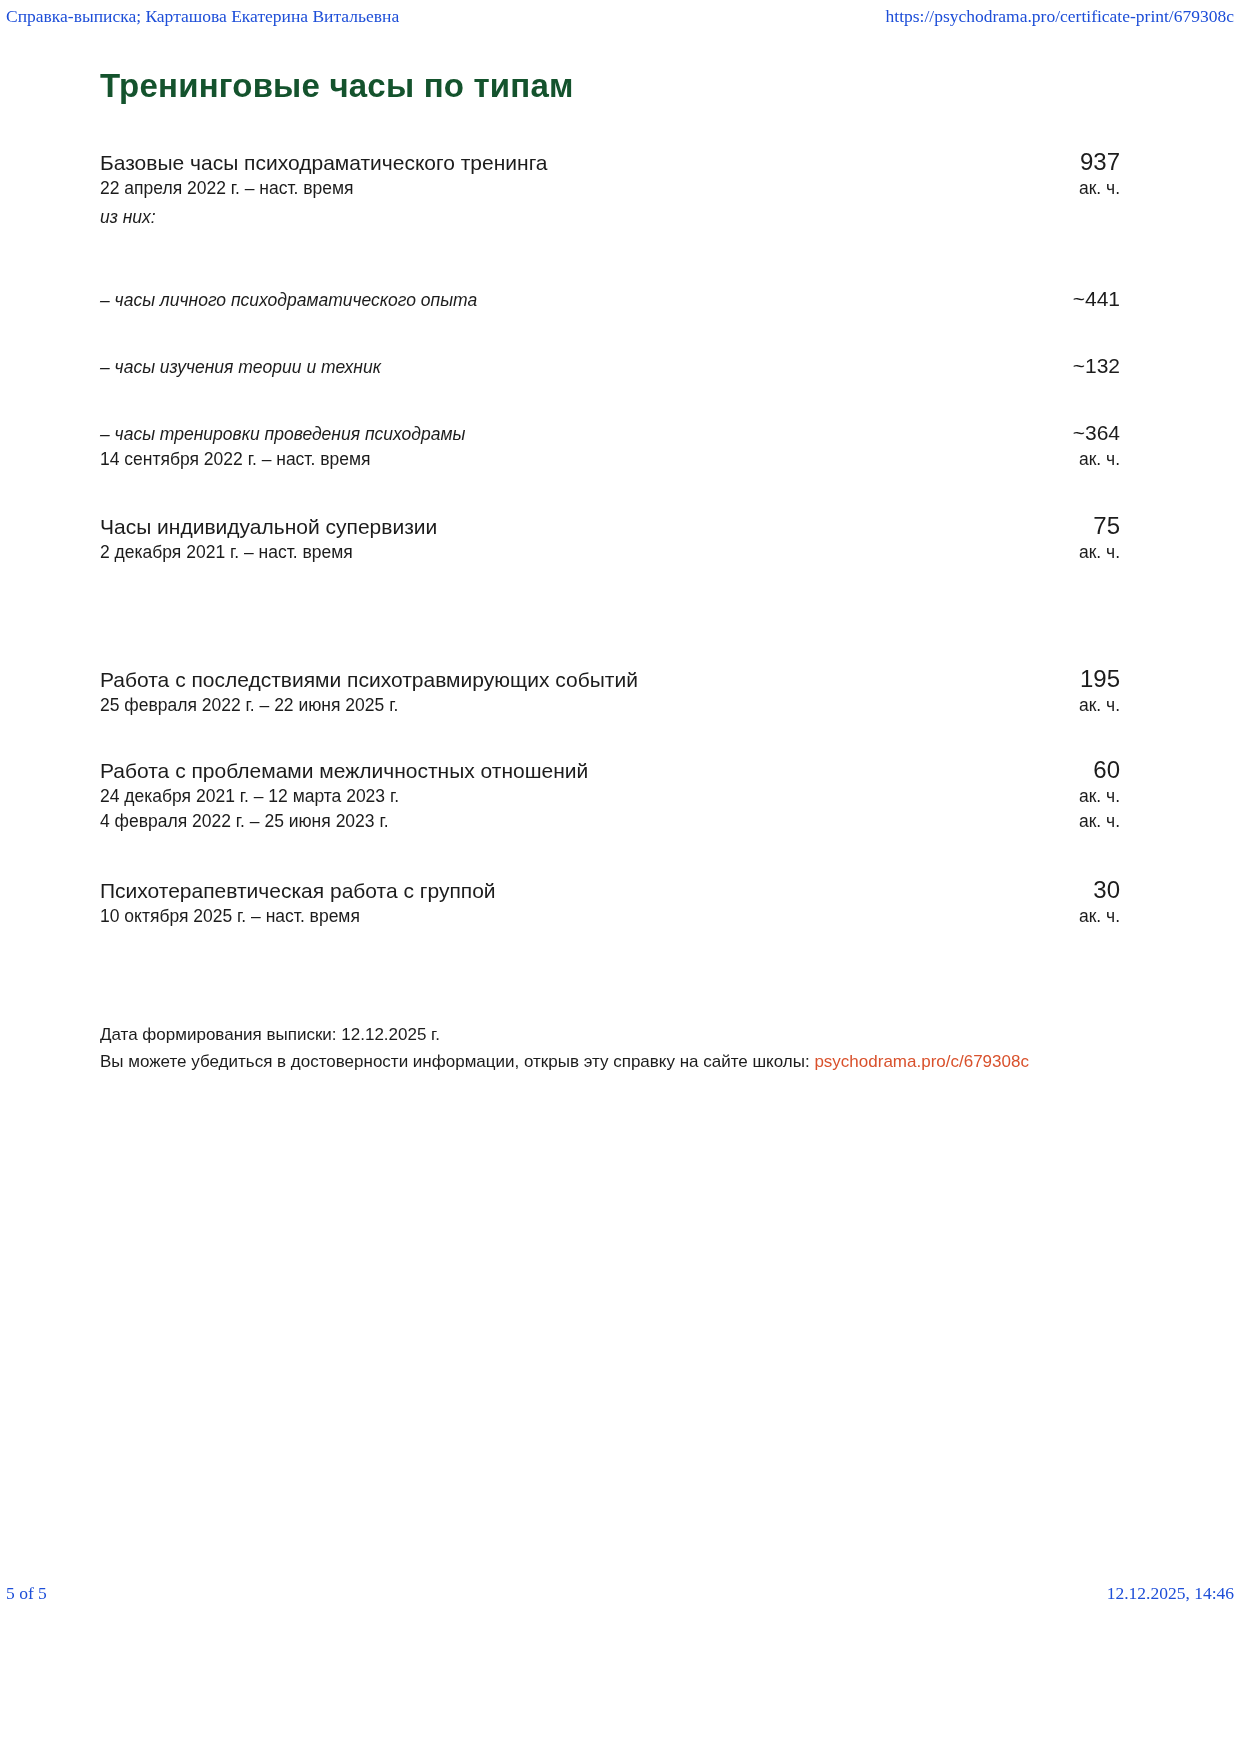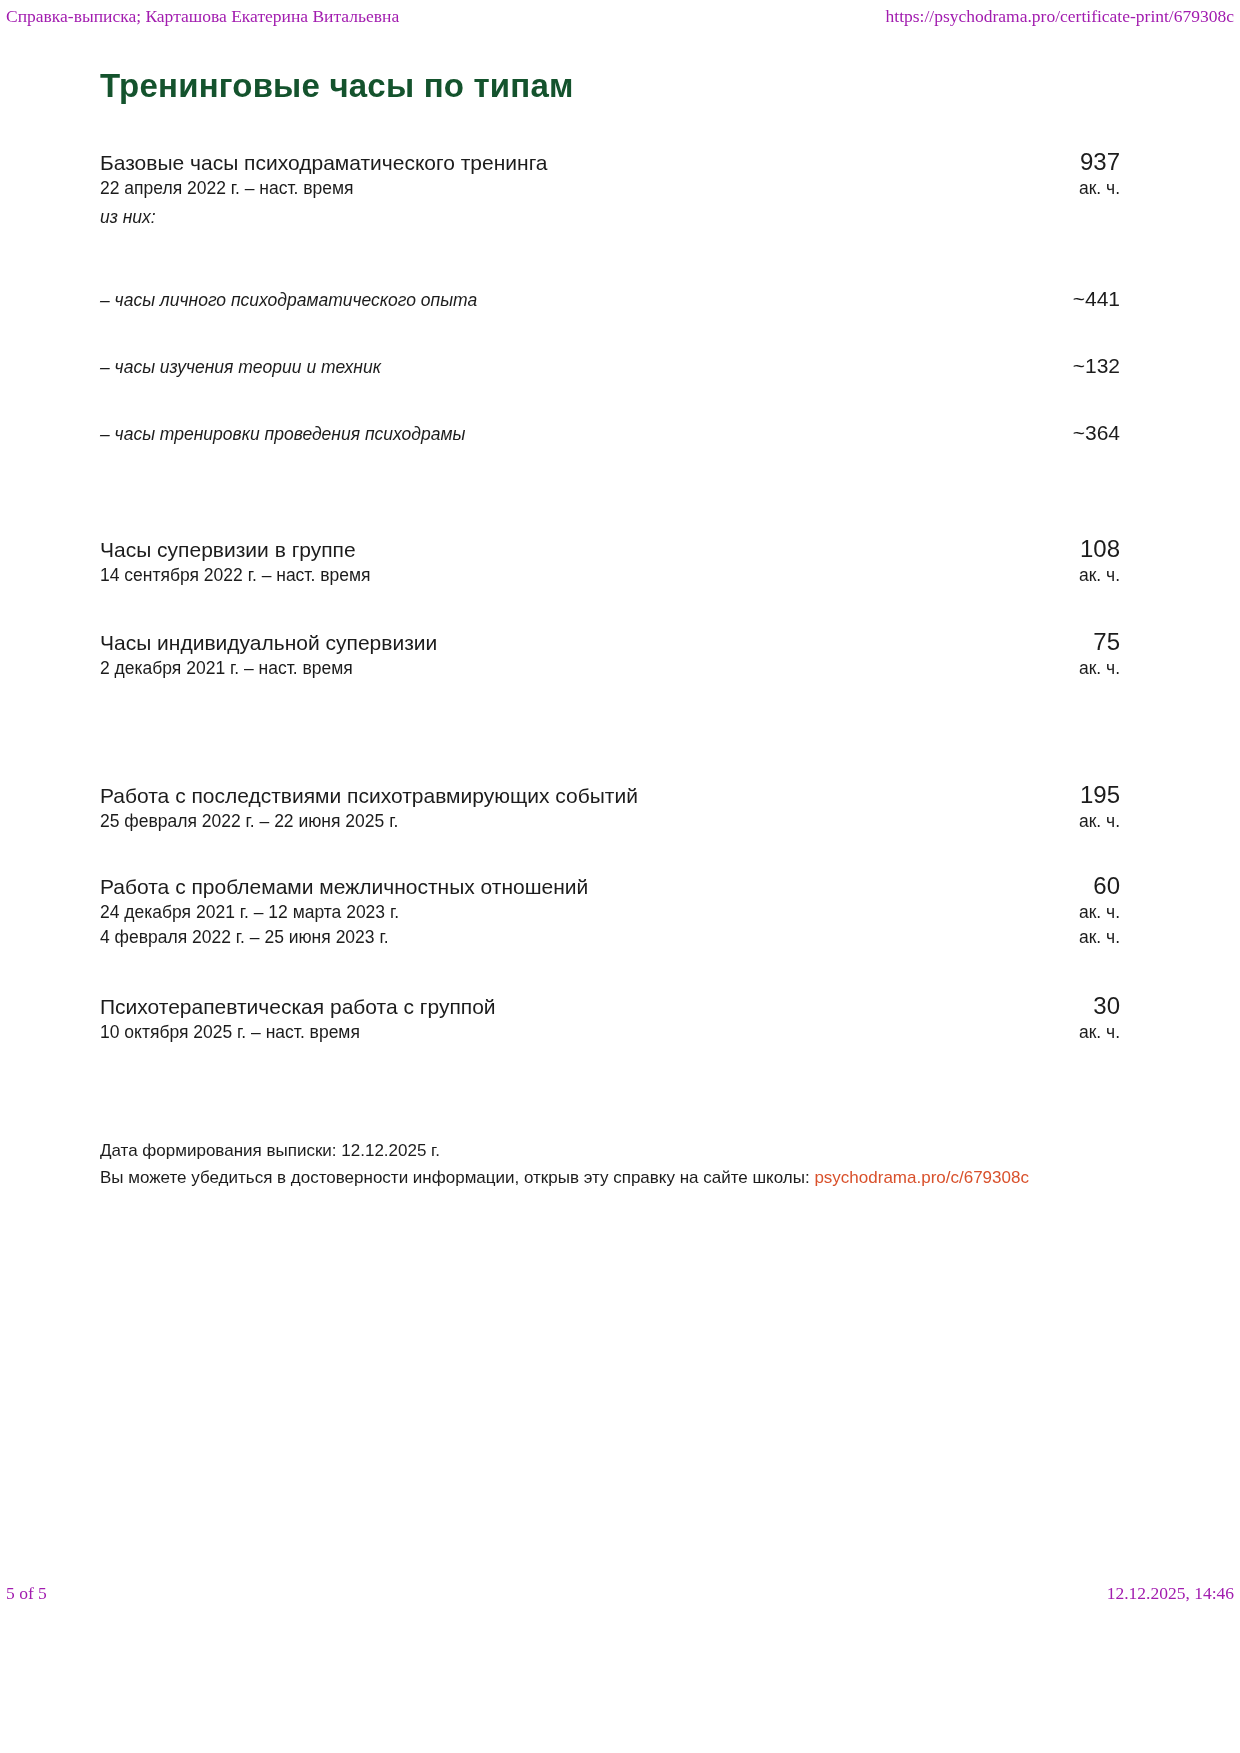--- a/index.html
+++ b/index.html
@@ -10,21 +10,21 @@
     color:#1c1c1c;
     position:relative;
     overflow:hidden;
   }
 
   
   .print-header, .print-footer {
     position:absolute; left:6px; right:6px;
     display:flex; justify-content:space-between; align-items:baseline;
     font-family:"Liberation Serif", serif;
-    font-size:17.5px; color:#a21caf;
+    font-size:17.5px; color:#1d4ed8;
   }
   .print-header { top:6px; }
   .print-footer { top:1583px; }
 
   .content {
     position:absolute;
     top:66px; left:100px; right:120px; 
   }
 
   .doc-title {
@@ -93,24 +93,20 @@
       <div class="left-cell subitem-label">– часы изучения теории и техник</div>
       <div class="right-cell subitem-value">~132</div>
     </div>
     <div class="row mt-sub3">
       <div class="left-cell subitem-label">– часы тренировки проведения психодрамы</div>
       <div class="right-cell subitem-value">~364</div>
     </div>
   </div>
 
   <div>
-    <div class="row mt-sec2">
-      <div class="left-cell sec-title">Часы супервизии в группе</div>
-      <div class="right-cell sec-value">108</div>
-    </div>
     <div class="row">
       <div class="left-cell sec-period">14 сентября 2022 г. – наст. время</div>
       <div class="right-cell sec-unit">ак. ч.</div>
     </div>
   </div>
 
   <div>
     <div class="row mt-sec3">
       <div class="left-cell sec-title">Часы индивидуальной супервизии</div>
       <div class="right-cell sec-value">75</div>

